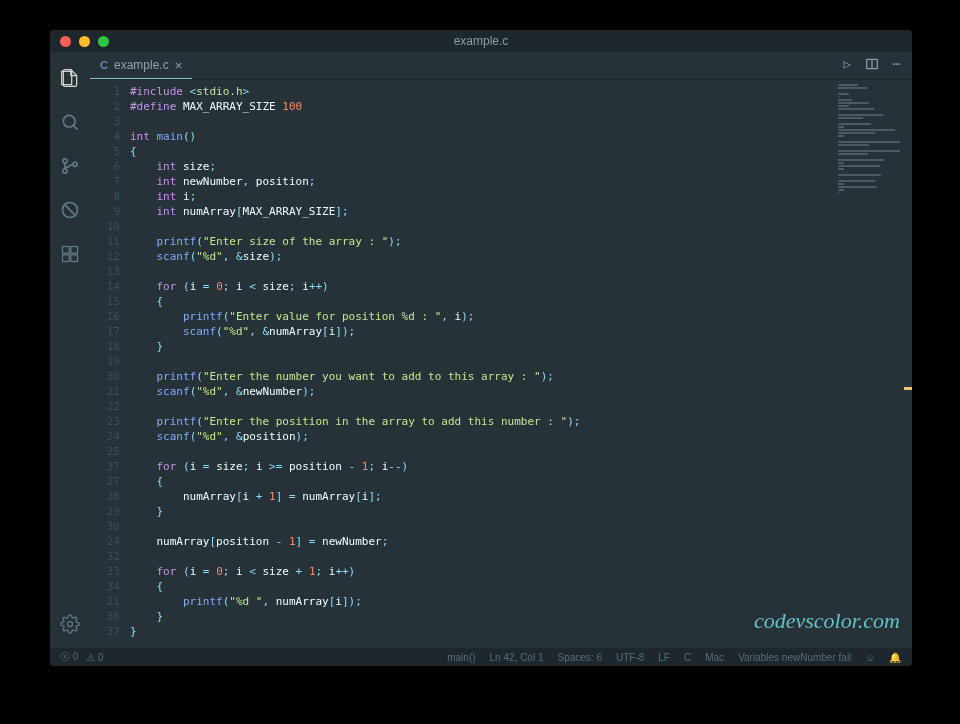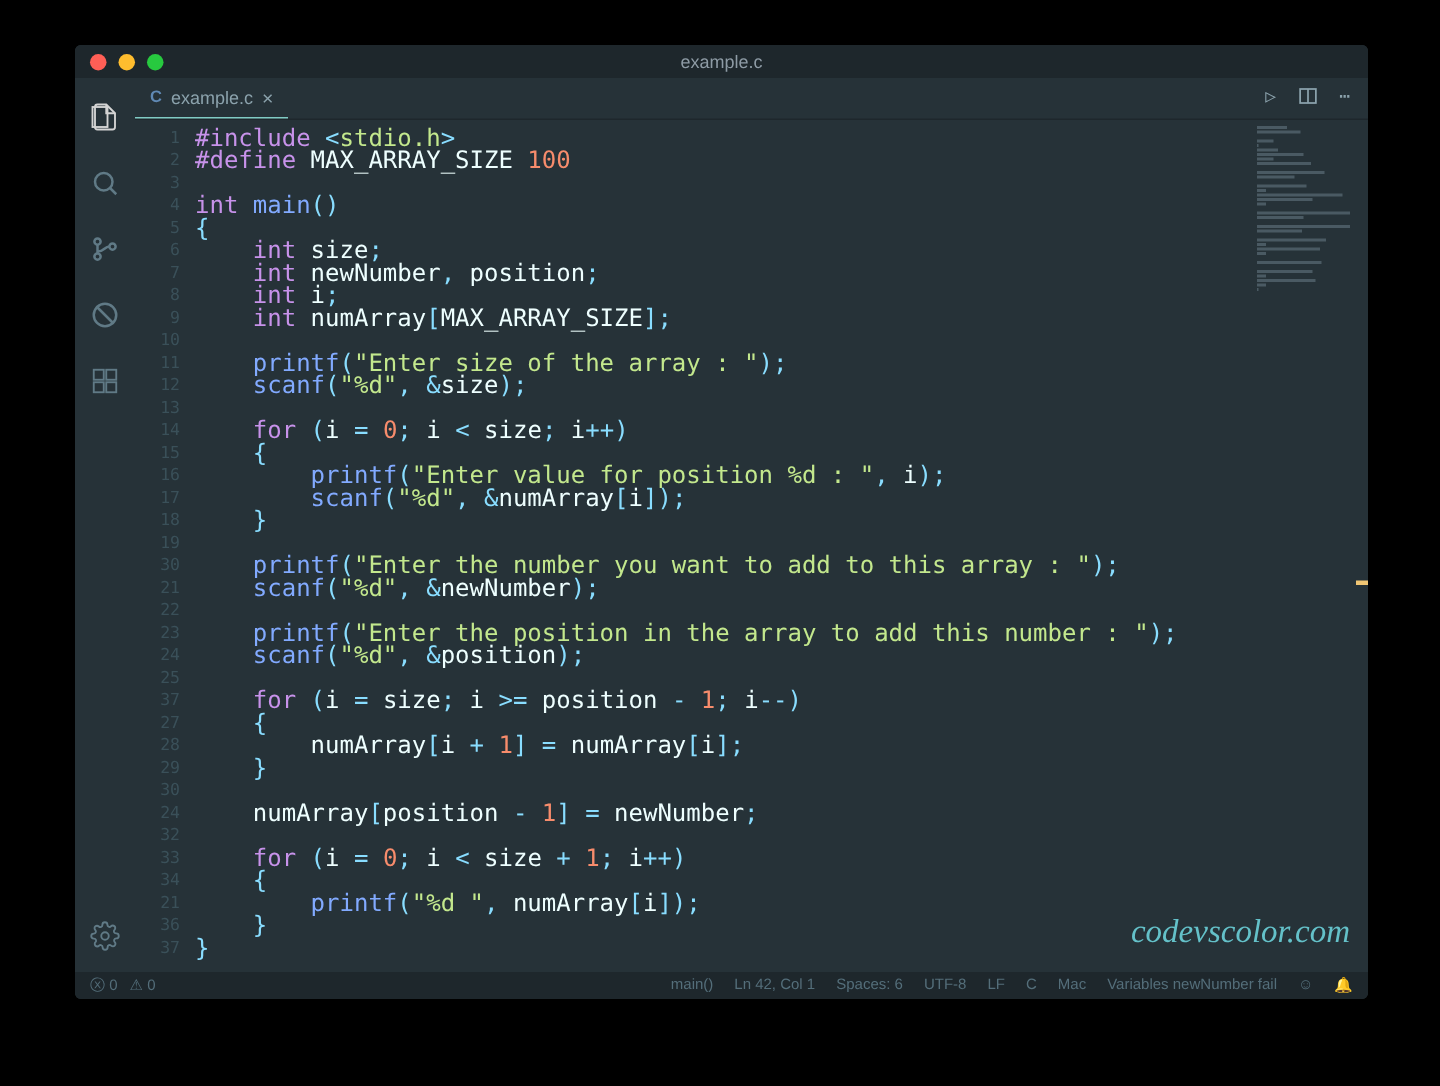--- a/index.html
+++ b/index.html
@@ -89,21 +89,21 @@
   color: #3a5059;
   padding: 4px 10px 4px 0;
   font-size: 11px;
   line-height: 15px;
   user-select: none;
 }
 .code-content {
   flex: 1;
   padding: 4px 0;
   color: #abb2bf;
-  font-size: 16px;
+  font-size: 11px;
   line-height: 15px;
   white-space: pre;
 }
 .minimap {
   width: 70px;
   background: #263238;
   padding: 4px;
   overflow: hidden;
 }
 .minimap-line { height: 2px; margin-bottom: 1px; background: #4a5a63; max-width: 100%; }
@@ -117,21 +117,21 @@
   background: #1e272c;
   display: flex;
   align-items: center;
   color: #546e7a;
   font-size: 10px;
   font-family: -apple-system, sans-serif;
   padding: 0 10px;
   gap: 14px;
 }
 .status-left { display: flex; gap: 8px; align-items: center; }
-.status-right { margin-left: auto; display: flex; gap: 14px; align-items: flex-start; }
+.status-right { margin-left: auto; display: flex; gap: 14px; align-items: flex-end; }
 .watermark {
   position: absolute;
   right: 60px;
   bottom: 90px;
   color: #64c1c9;
   font-family: 'Comic Sans MS', cursive;
   font-size: 22px;
   font-style: italic;
 }
 

